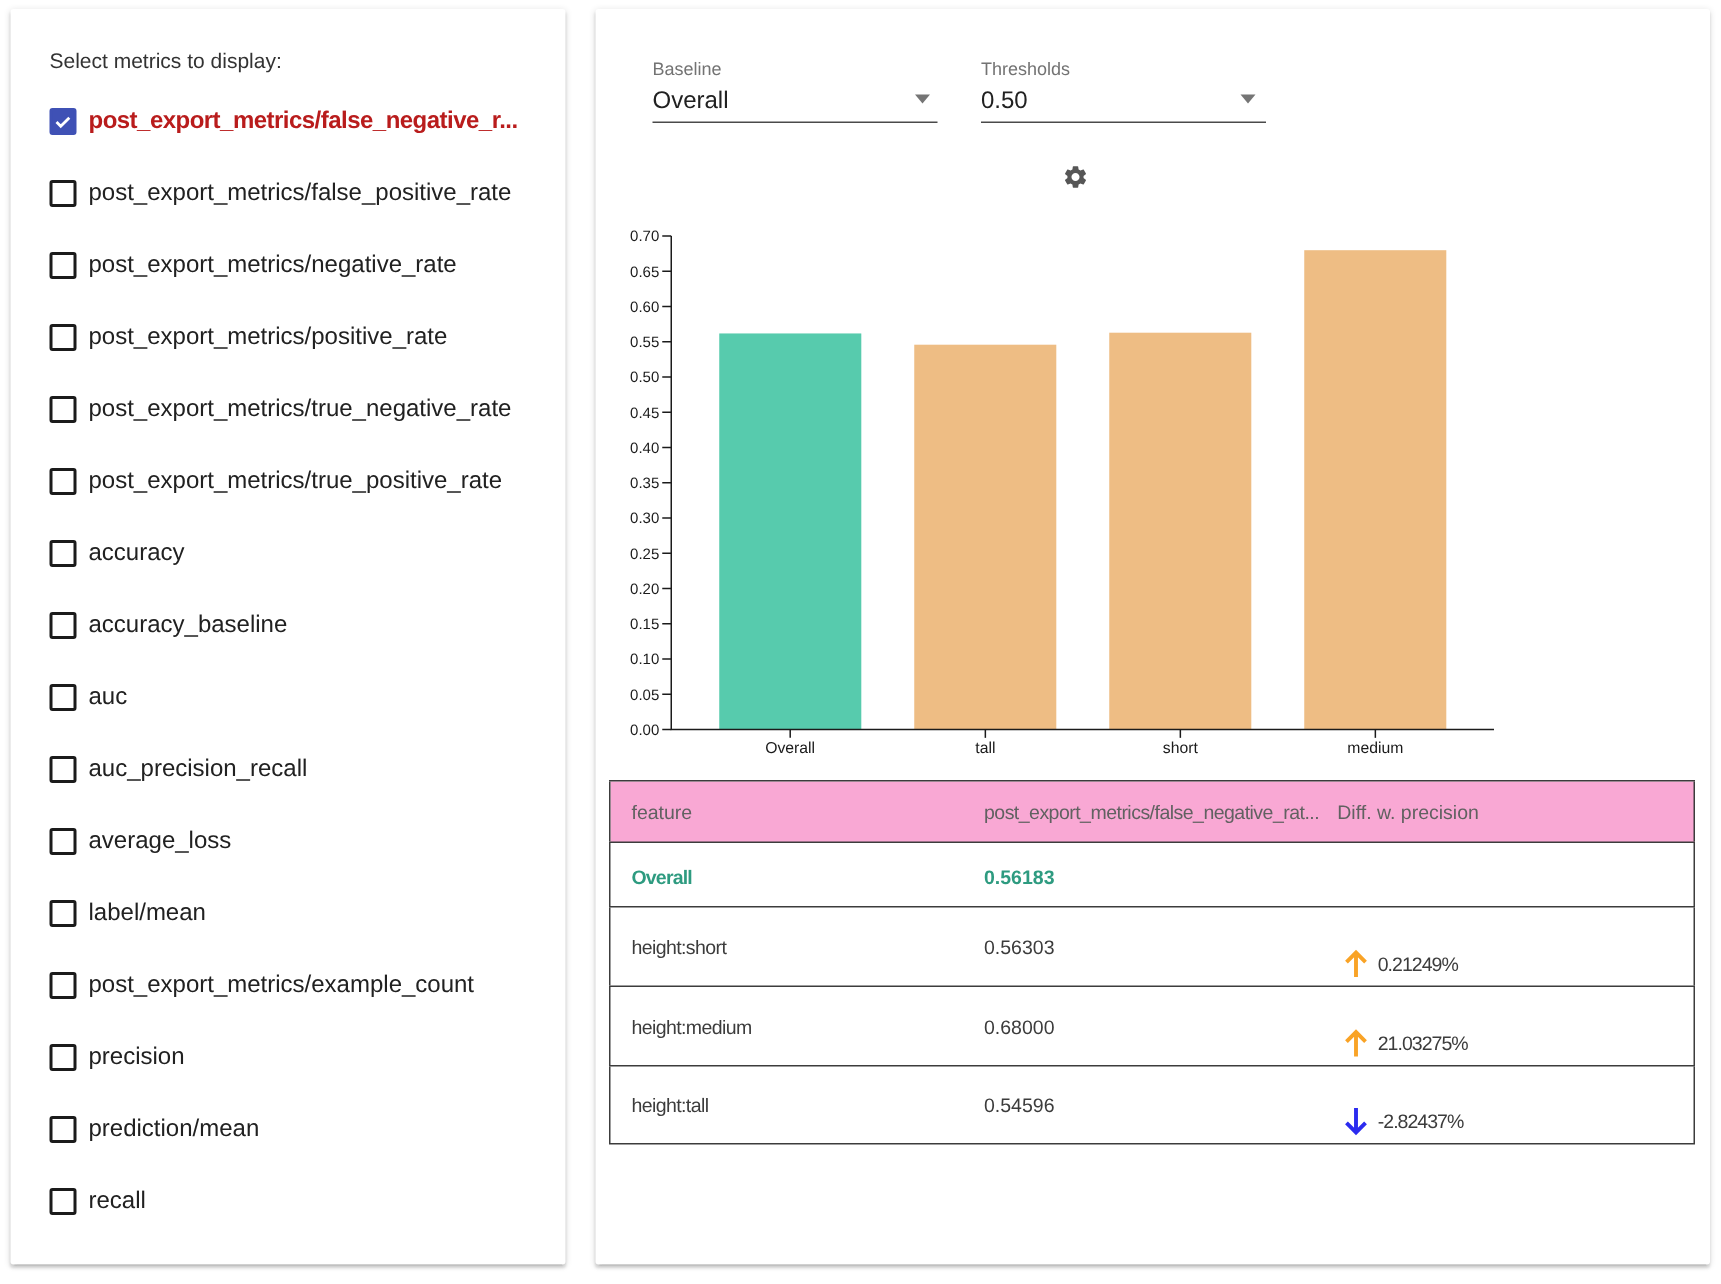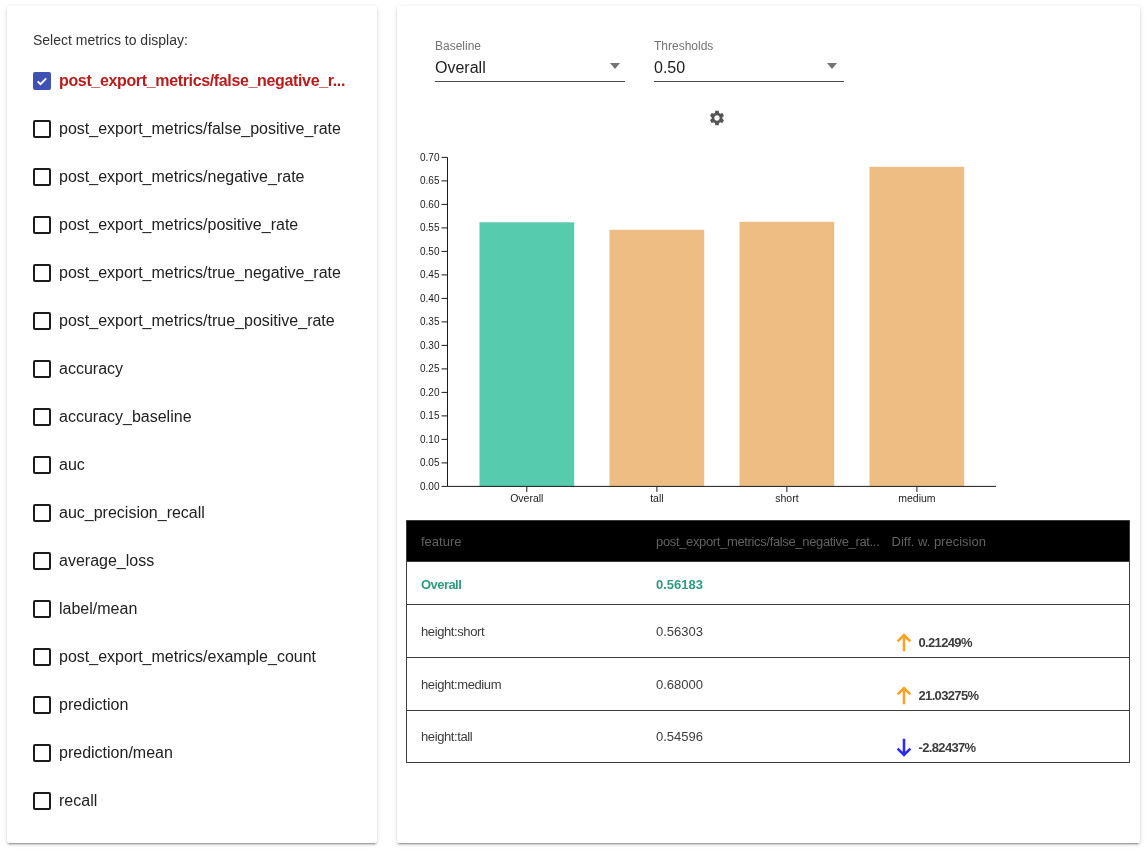--- a/index.html
+++ b/index.html
@@ -18,29 +18,29 @@
   .rowtxt.b{font-weight:bold;color:#b91c1c;letter-spacing:-0.35px;}
   .sel{position:absolute;top:21px;width:190px;height:43px;margin-top:12px;}
   .sel .lab{position:absolute;left:0;top:0px;font-size:12px;color:#737373;}
   .sel .val{position:absolute;left:0;top:20px;font-size:16px;color:#212121;}
   .sel .line{position:absolute;left:0;right:0;bottom:0;border-bottom:1px solid #4a4a4a;}
   .sel .tri{position:absolute;right:5px;top:24px;width:0;height:0;border-left:5.5px solid transparent;border-right:5.5px solid transparent;border-top:6px solid #757575;}
   .ctitle{left:41px;top:102.5px;font-size:14px;font-weight:bold;color:#5f5f5f;letter-spacing:-0.42px;}
   #tbl{position:absolute;left:9px;top:514px;width:724px;border-collapse:collapse;table-layout:fixed;font-size:13px;}
   #tbl,#tbl th,#tbl td{border:1px solid #3c3c3c;}
   #tbl th,#tbl td{border-left:none;border-right:none;text-align:left;font-weight:normal;padding:0 0 0 14px;}
-  #tbl th{background:#000000;color:#616161;height:40px;}
+  #tbl th{background:#f9a8d4;color:#616161;height:40px;}
   #tbl td{color:#3c3c3c;}
   #tbl tr.r1 td{padding-top:3px;}
   #tbl td.c2,#tbl th.c2{padding-left:16.5px;}
   #tbl td.lsp{letter-spacing:-0.4px;}
   #tbl td.teal,#tbl .teal{color:#2e9b80;font-weight:bold;}
   #tbl td.tleft{letter-spacing:-0.55px;}
   .thlong{letter-spacing:-0.35px;}
-  .diff{display:flex;align-items:center;margin-top:22px;letter-spacing:-0.65px;font-weight:bold;}
+  .diff{display:flex;align-items:center;margin-top:22px;letter-spacing:-0.65px;}
   .diff svg{margin:0 3px 0 0;}
 </style>
 </head>
 <body>
 <div class="card" id="leftcard">
   <div class="abs selhdr">Select metrics to display:</div>
   <div class="row" style="top:66px;">
       <span class="cb checked">
         <svg width="14" height="14" viewBox="0 0 24 24">
           <path fill="none" stroke="#fff" stroke-width="3.2" d="M4.6 12.6l4.8 4.8 9.8-9.8"></path>
@@ -91,21 +91,21 @@
   <div class="row" style="top:594px;">
       <span class="cb"></span>
       <span class="rowtxt">label/mean</span>
     </div>
   <div class="row" style="top:642px;">
       <span class="cb"></span>
       <span class="rowtxt">post_export_metrics/example_count</span>
     </div>
   <div class="row" style="top:690px;">
       <span class="cb"></span>
-      <span class="rowtxt">prediction</span>
+      <span class="rowtxt">precision</span>
     </div>
   <div class="row" style="top:738px;">
       <span class="cb"></span>
       <span class="rowtxt">prediction/mean</span>
     </div>
   <div class="row" style="top:786px;">
       <span class="cb"></span>
       <span class="rowtxt">recall</span>
     </div>
 </div>

